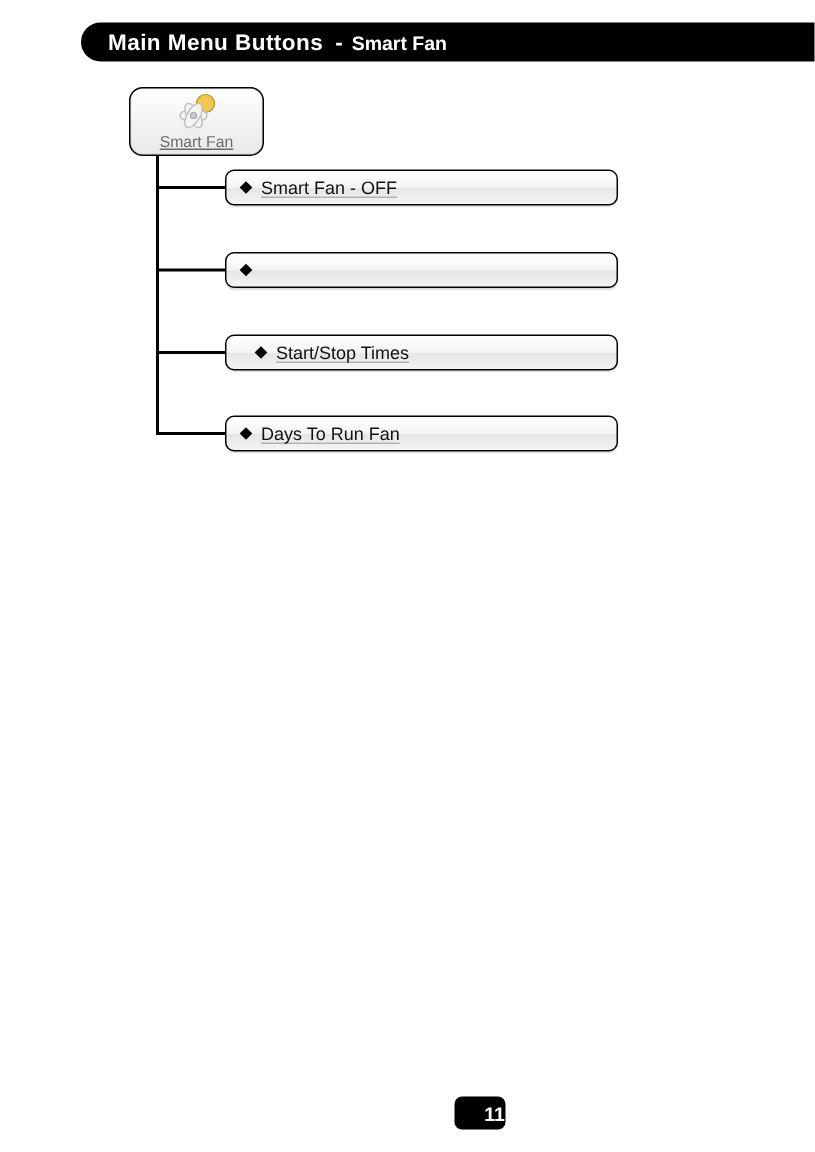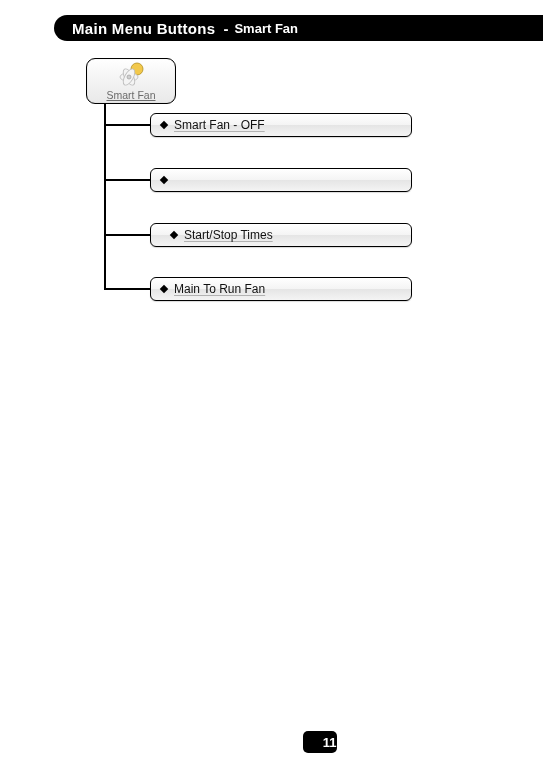--- a/index.html
+++ b/index.html
@@ -155,21 +155,21 @@
 
       <div class="branch" style="top:130px;"></div>
       <div class="child-btn" style="top:119px;padding-left:20px;">
         <span class="diamond"></span>
         <span class="txt">Start/Stop Times</span>
       </div>
 
       <div class="branch" style="top:184px;"></div>
       <div class="child-btn" style="top:173px;">
         <span class="diamond"></span>
-        <span class="txt">Main To Run Fan</span>
+        <span class="txt">Days To Run Fan</span>
       </div>
     </div>
 
   </div>
 
   <div class="page-num">
     <span>11</span>
   </div>
 
 </div>

